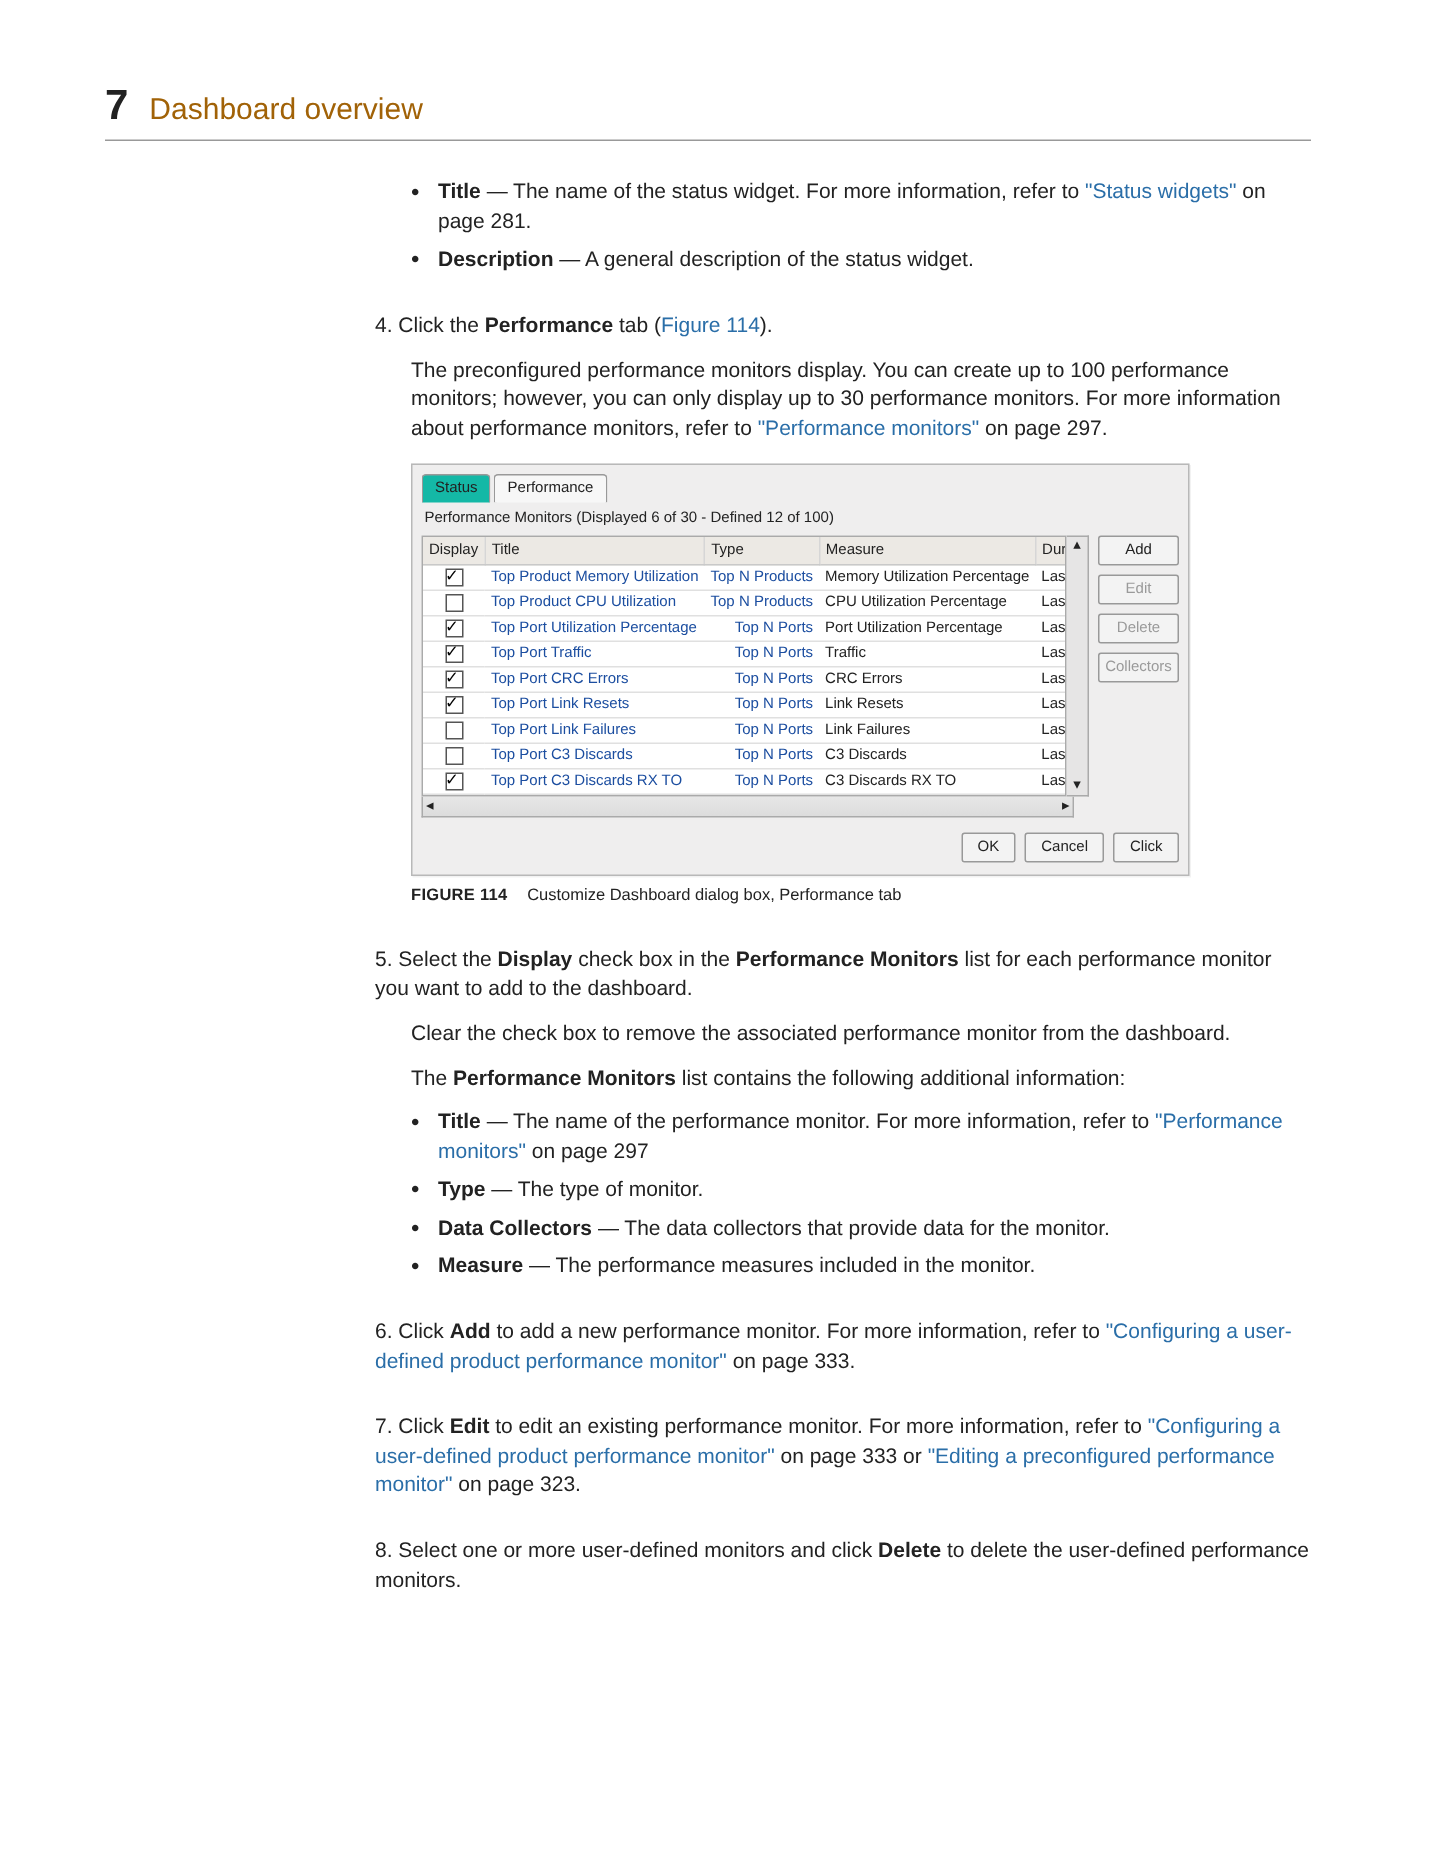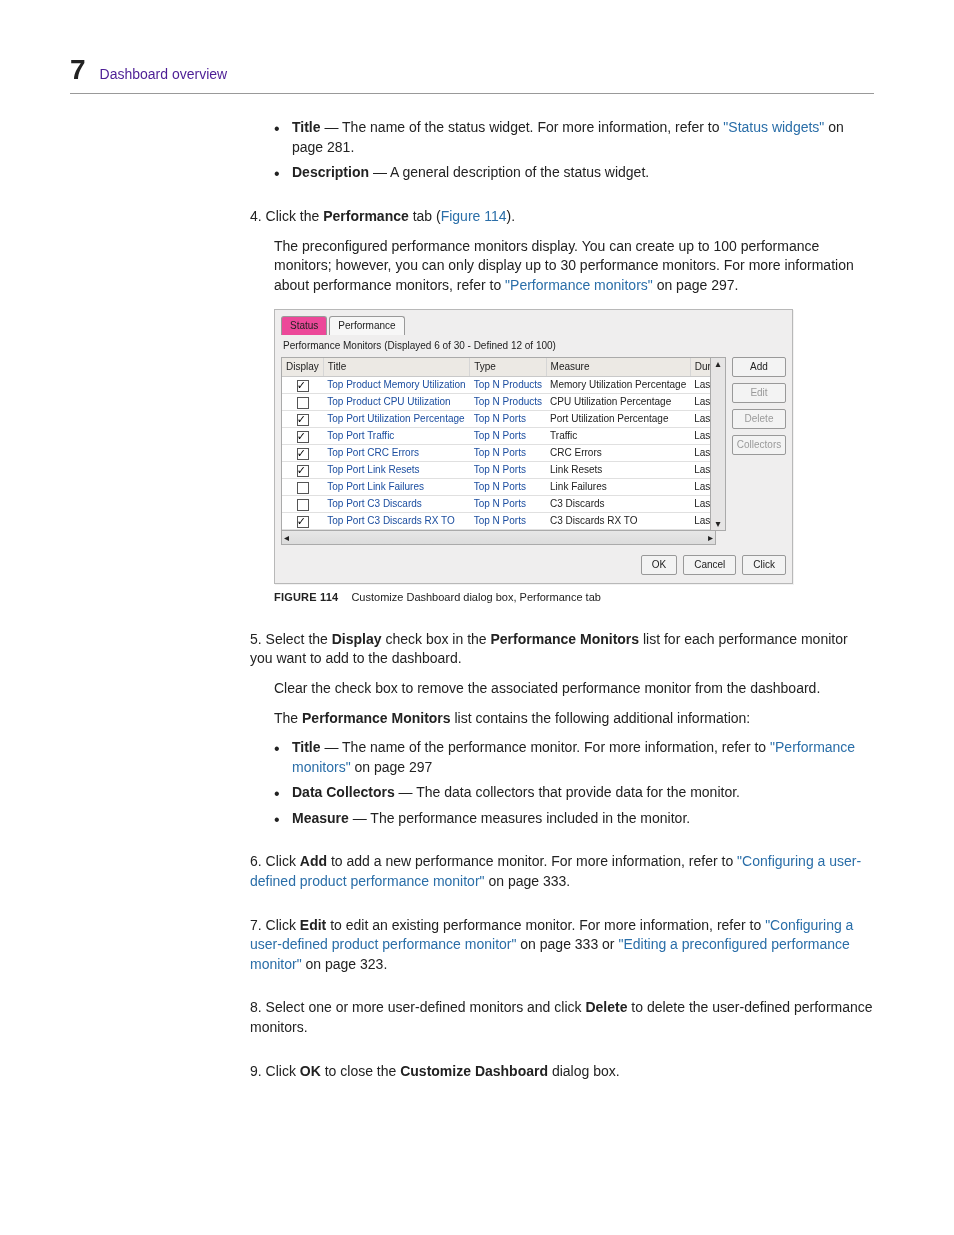--- a/index.html
+++ b/index.html
@@ -18,22 +18,22 @@
     border-bottom: 1px solid #999;
     padding-bottom: 4px;
     margin-bottom: 24px;
   }
   .page-head .num {
     font-size: 28px;
     font-weight: bold;
     margin-right: 14px;
   }
   .page-head .title {
-    font-size: 14px;
-    color: #4c1d95;
+    font-size: 20px;
+    color: #a16207;
   }
   .content { margin-left: 180px; }
   ol.steps { list-style: none; padding: 0; margin: 0; }
   ol.steps > li { margin-bottom: 10px; margin-top: 24px; }
   ul.bullets { list-style: none; padding: 0; margin: 4px 0 10px 24px; }
   ul.bullets > li { position: relative; padding-left: 18px; margin-bottom: 6px; }
   ul.bullets > li::before {
     content: "•"; position: absolute; left: 0; top: 0; font-size: 16px;
   }
   p.para { margin: 8px 0 10px 24px; }
@@ -48,21 +48,21 @@
     border: 1px solid #b8b8b8;
     background: #efeeee;
     font-size: 10px;
     width: 505px;
     padding: 6px 6px 8px 6px;
     box-shadow: 1px 1px 0 rgba(0,0,0,0.05);
   }
   .tabs { display:flex; margin-bottom:2px;}
   .tab {
     border:1px solid #999; border-bottom:none;
-    padding:2px 8px; background:#ec4899; margin-right:2px;
+    padding:2px 8px; background:#14b8a6; margin-right:2px;
     border-radius:3px 3px 0 0; font-size:10px;
   }
   .tab.active { background:#f7f7f7; }
   .subhead { font-size:10px; margin:4px 2px; }
   .table-area { display:flex; }
   .table-scroll {
     flex:1; border:1px solid #aaa; background:#fff;
     height:172px; overflow:hidden; position:relative;
   }
   table.mon {
@@ -71,21 +71,21 @@
   table.mon th {
     text-align:left; font-weight:normal; padding:2px 4px;
     background:#ece9e4; border-bottom:1px solid #c9c9c9;
     border-right:1px solid #d6d6d6;
   }
   table.mon td {
     padding:1px 4px; border-bottom:1px solid #e0e0e0;
     white-space:nowrap;
   }
   table.mon td.title-cell { color:#1c4ea0; text-decoration:underline dotted transparent;}
-  table.mon td.type-cell { color:#1c4ea0; }
+  table.mon td.type-cell { color:#1c4ea0;text-align:right; }
   .chk {
     display:inline-block; width:10px; height:10px; border:1px solid #555;
     background:#fff; position:relative; vertical-align:middle;
   }
   .chk.on::after{
     content:"✓"; position:absolute; top:-3px; left:-1px; font-size:11px; color:#000;
   }
   .vbar {
     width:14px; background:#e6e5e5; border:1px solid #aaa; border-left:none;
     display:flex; flex-direction:column; justify-content:space-between;
@@ -260,20 +260,21 @@
       <p class="step-para">
         <span class="step-num">5.</span>
         <span>Select the </span><b>Display</b><span> check box in the </span><b>Performance Monitors</b><span> list for each performance monitor you want to add to the dashboard.</span>
       </p>
       <p class="para">Clear the check box to remove the associated performance monitor from the dashboard.</p>
       <p class="para">
         <span>The </span><b>Performance Monitors</b><span> list contains the following additional information:</span>
       </p>
       <ul class="bullets" id="step5-bullets">
           <li><b>Title</b> — The name of the performance monitor. For more information, refer to <a class="link">"Performance monitors"</a> on page 297</li>
+          <li><b>Type</b> — The type of monitor.</li>
           <li><b>Data Collectors</b> — The data collectors that provide data for the monitor.</li>
           <li><b>Measure</b> — The performance measures included in the monitor.</li>
         </ul>
     </li>
 
     <li>
       <p class="step-para">
         <span class="step-num">6.</span>
         <span>Click </span><b>Add</b><span> to add a new performance monitor. For more information, refer to </span><a class="link">"Configuring a user-defined product performance monitor"</a><span> on page 333.</span>
       </p>
@@ -286,21 +287,15 @@
       </p>
     </li>
 
     <li>
       <p class="step-para">
         <span class="step-num">8.</span>
         <span>Select one or more user-defined monitors and click </span><b>Delete</b><span> to delete the user-defined performance monitors.</span>
       </p>
     </li>
 
-    <li>
-      <p class="step-para">
-        <span class="step-num">9.</span>
-        <span>Click </span><b>OK</b><span> to close the </span><b>Customize Dashboard</b><span> dialog box.</span>
-      </p>
-    </li>
 
   </ol>
 </div>
 
 </body></html>

